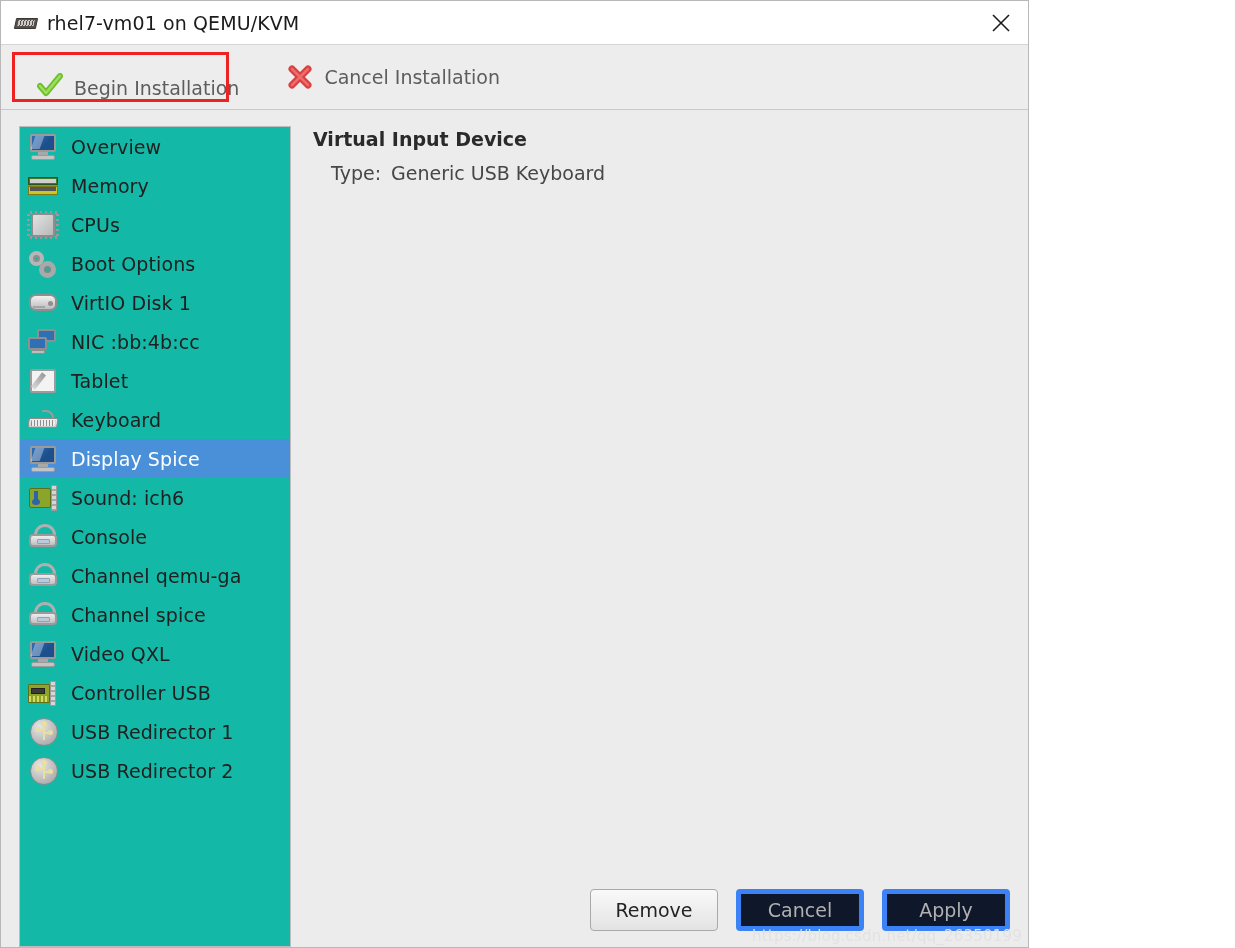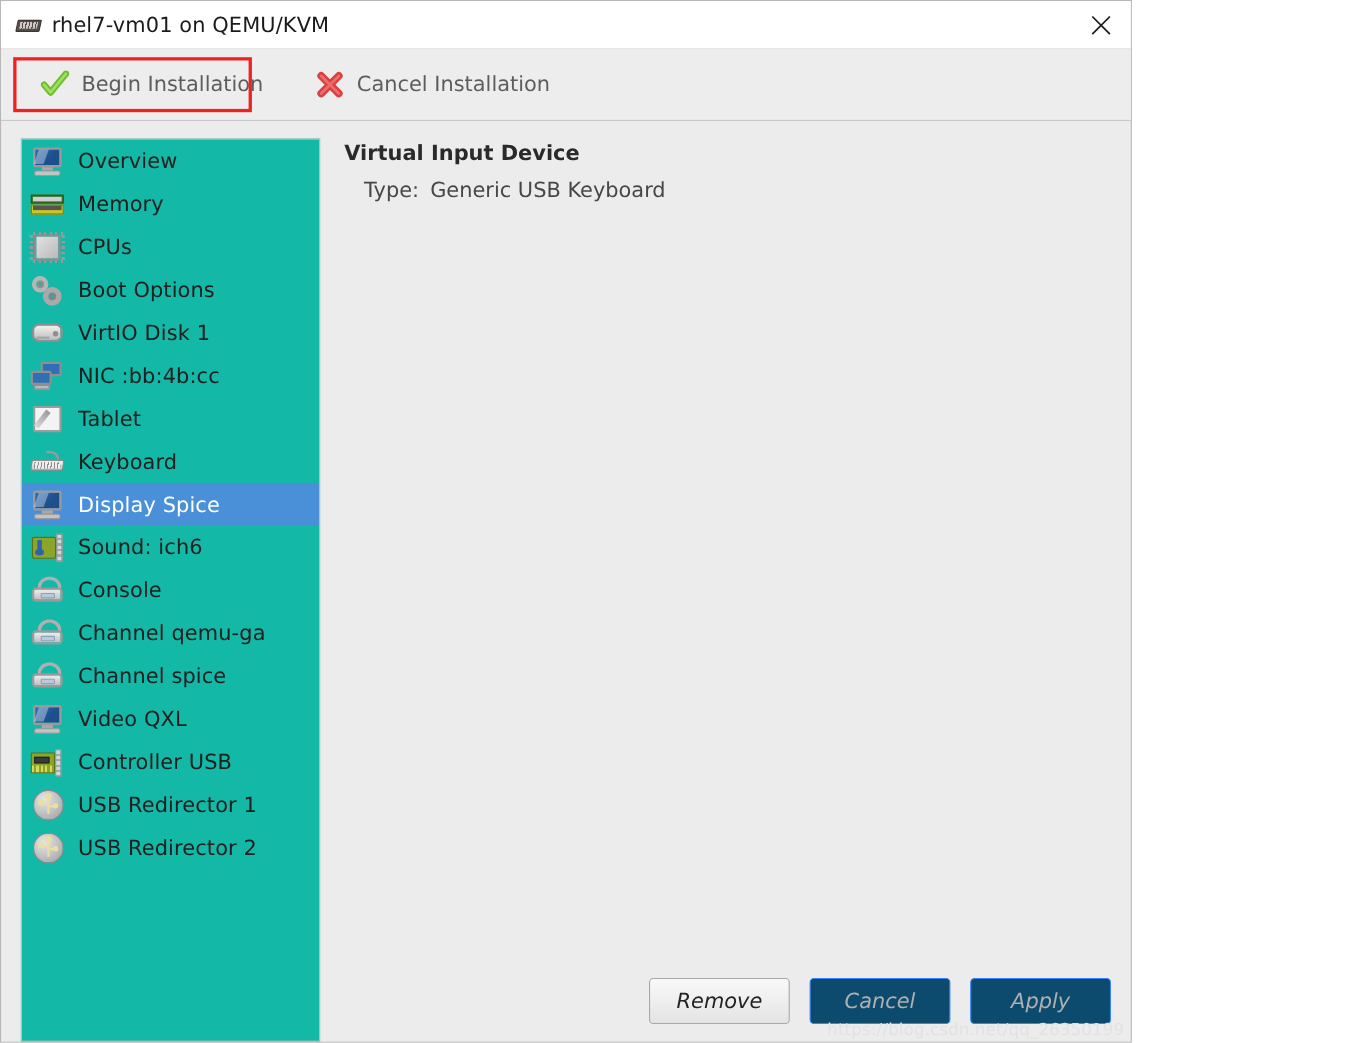--- a/index.html
+++ b/index.html
@@ -58,21 +58,21 @@
     display: flex; align-items: center;
     padding-left: 22px;
     position: relative;
   }
   .tb-item {
     display: flex; align-items: center;
     height: 44px; padding: 0 10px;
     cursor: pointer; user-select: none;
   }
   .tb-label { font-size: 19px; color: #5d5d5d; margin-left: 11px; white-space: nowrap; }
-  #begin-item { margin-left: 4px; }
+  #begin-item { margin-left: 4px; align-items: flex-end; }
   #cancel-item { margin-left: 28px; }
   .tb-icon { width: 26px; height: 26px; flex: none; position: relative; }
   
   #annotation-box {
     position: absolute;
     left: 11px; top: 7px; width: 217px; height: 50px;
     border: 3px solid #ef2222;
     pointer-events: none;
   }
   
@@ -118,33 +118,33 @@
   #detail-pane { flex: 1; min-height: 0; }
   #detail-title {
     font-size: 19px; font-weight: bold; color: #2a2a2a;
     margin: 2px 0 12px 0;
   }
   .detail-row { display: flex; font-size: 19px; color: #474747; padding-left: 18px; }
   .detail-key { color: #474747; }
   .detail-val { color: #474747; margin-left: 10px; }
   #action-buttons {
     display: flex; justify-content: flex-end; align-items: center;
-    gap: 18px; padding-bottom: 16px; font-style: italic;
+    gap: 18px; padding-bottom: 16px;
   }
   .act-btn {
     width: 128px; height: 42px; border-radius: 4px;
     display: flex; align-items: center; justify-content: center;
     font-size: 19px; cursor: pointer;
   }
   .act-btn.enabled {
     background: linear-gradient(to bottom, #f9f9f9 0%, #e3e3e3 100%);
     border: 1px solid #a9a9a9; color: #232323;
   }
   .act-btn.disabled {
-    background: #0c4a6e; border: 1px solid #3b82f6; color: #b0b0b0; cursor: default;
+    background: #0f172a; border: 5px solid #3b82f6; color: #b0b0b0; cursor: default;
   }
   #watermark {
     position: absolute; right: 6px; bottom: 2px;
     font-size: 15px; color: #e2e2e2;
     white-space: nowrap; pointer-events: none;
     letter-spacing: .2px;
   }
   
   .ic { position: absolute; }
   

